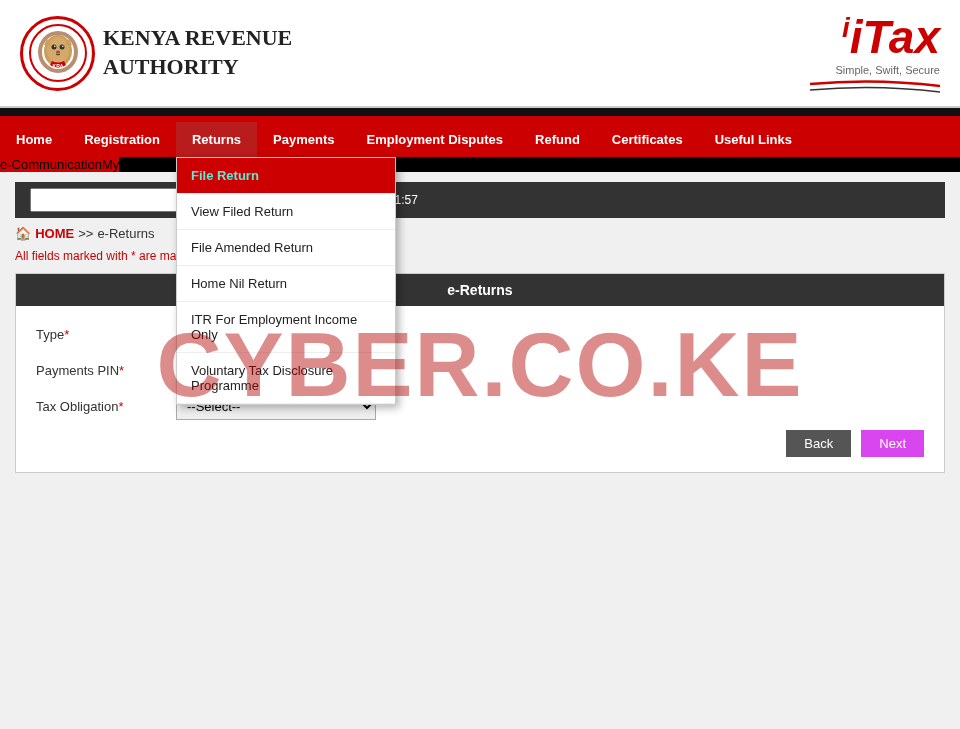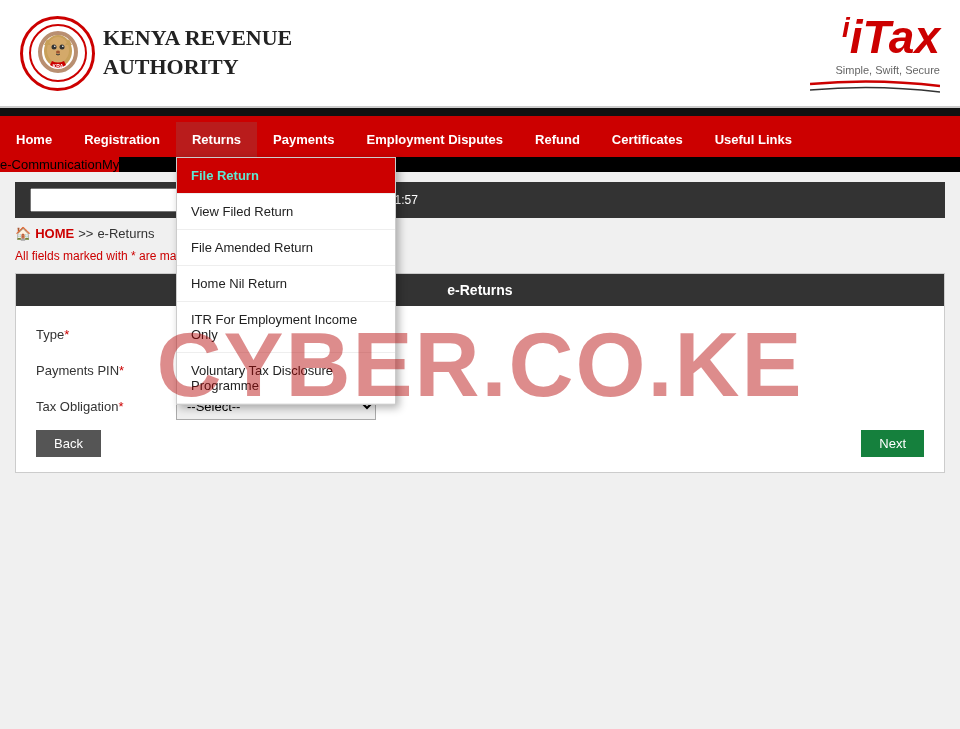--- a/index.html
+++ b/index.html
@@ -41,23 +41,23 @@
 
     .required-note { color: #cc0000; font-size: 12px; margin: 6px 0 10px 0; }
 
     
     .form-card { background: white; border: 1px solid #ccc; width: 100%; }
     .form-card-header { background: #333; color: white; padding: 8px 15px; font-size: 14px; font-weight: bold; text-align: center; }
     .form-body { padding: 15px 20px; }
     .form-row { display: flex; align-items: center; margin-bottom: 10px; gap: 10px; }
     .form-row label { width: 130px; font-size: 13px; color: #333; }
     .form-row select, .form-row input[type="text"] { padding: 4px 6px; font-size: 13px; border: 1px solid #aaa; min-width: 200px; }
-    .form-actions { display: flex; justify-content: space-between; }
+    .form-actions { display: flex; justify-content: flex-end; gap: 10px; }
     .btn { padding: 6px 18px; font-size: 13px; cursor: pointer; border: none; color: white; background: #555; }
-    .btn-next { background: #15803d; }
+    .btn-next { background: #d946ef; }
     .btn-back { background: #555; }
 
     
     .watermark { position: fixed; top: 50%; left: 50%; transform: translate(-50%, -50%); font-size: 90px; font-weight: bold; color: rgba(180,0,0,0.45); pointer-events: none; white-space: nowrap; z-index: 9999; letter-spacing: 2px; }
 
     
     .lion-circle { width: 75px; height: 75px; border-radius: 50%; border: 3px solid #cc0000; overflow: hidden; display: flex; align-items: center; justify-content: center; background: white; }
   </style>
 </head>
 <body>

